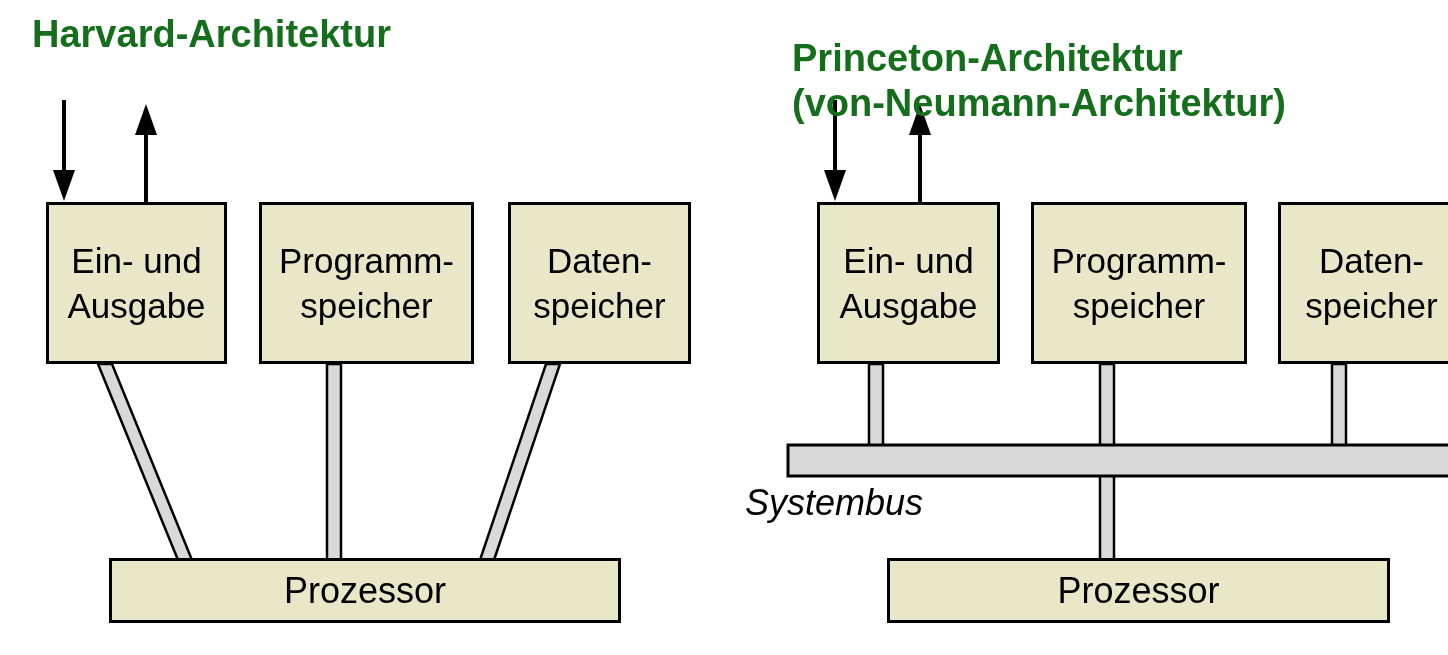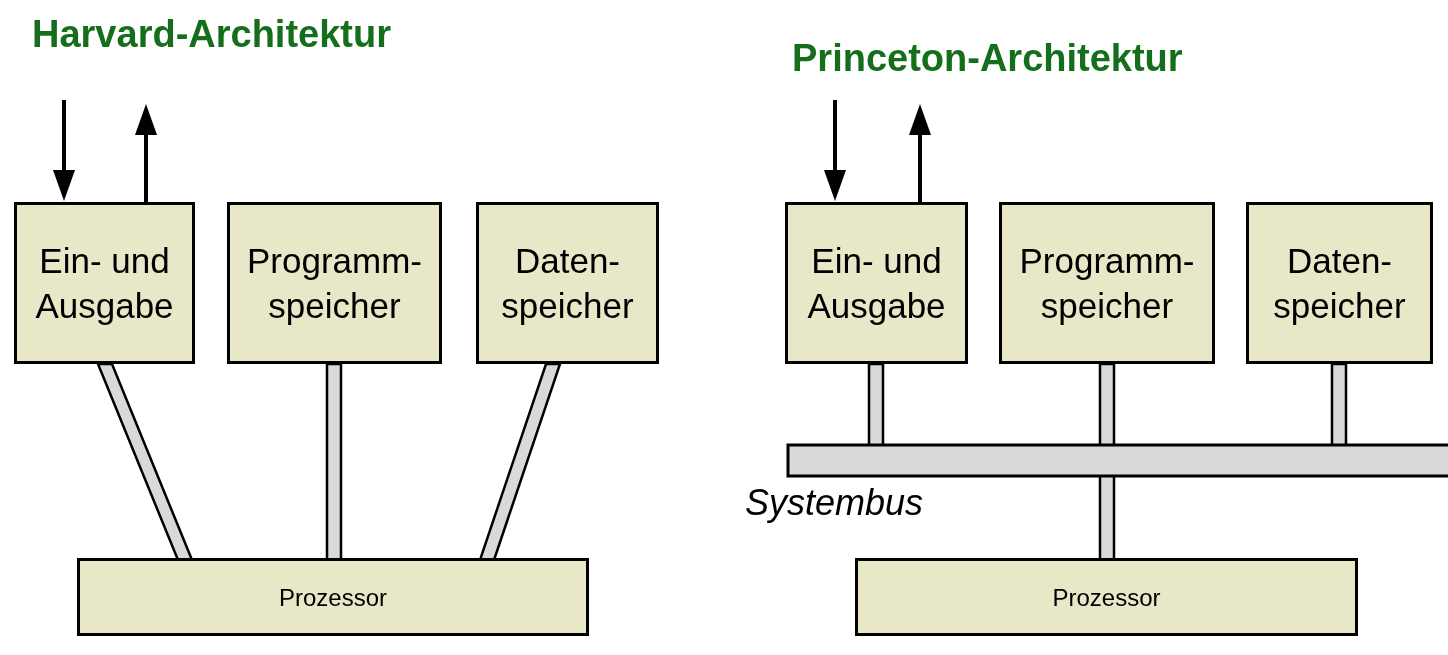--- a/index.html
+++ b/index.html
@@ -55,23 +55,24 @@
     box-sizing: border-box;
     background: var(--box-fill);
     border: 3px solid var(--outline);
     display: flex;
     align-items: center;
     justify-content: center;
     text-align: center;
     white-space: pre-line;
     font-size: 35px;
     line-height: 45px;
+    margin-left: 32px;
   }
   .mem-box { top: 202px; height: 162px; }
-  .proc-box { top: 558px; height: 78px; font-size: 24px; }
+  .proc-box { top: 558px; height: 65px; font-size: 36px; }
   .bus-label {
     position: absolute;
     left: 745px;
     top: 483px;
     font-size: 36px;
     line-height: 40px;
     white-space: nowrap;
     font-style: italic;
   }
   
@@ -113,20 +114,21 @@
 
     <line class="arrow-shaft" x1="835" y1="100" x2="835" y2="174"></line>
     <polygon class="arrow-head" points="835,201 824,170 846,170"></polygon>
     <line class="arrow-shaft" x1="920" y1="132" x2="920" y2="203"></line>
     <polygon class="arrow-head" points="920,104 909,135 931,135"></polygon>
   </svg>
 
   <div class="title title-left">Harvard-Architektur</div>
   <div class="title title-right">
     <div>Princeton-Architektur</div>
+    <div>(von-Neumann-Architektur)</div>
   </div>
 
   <div class="box mem-box box-a1">Ein- und
 Ausgabe</div>
   <div class="box mem-box box-a2">Programm-
 speicher</div>
   <div class="box mem-box box-a3">Daten-
 speicher</div>
   <div class="box proc-box proc-left">Prozessor</div>
 

